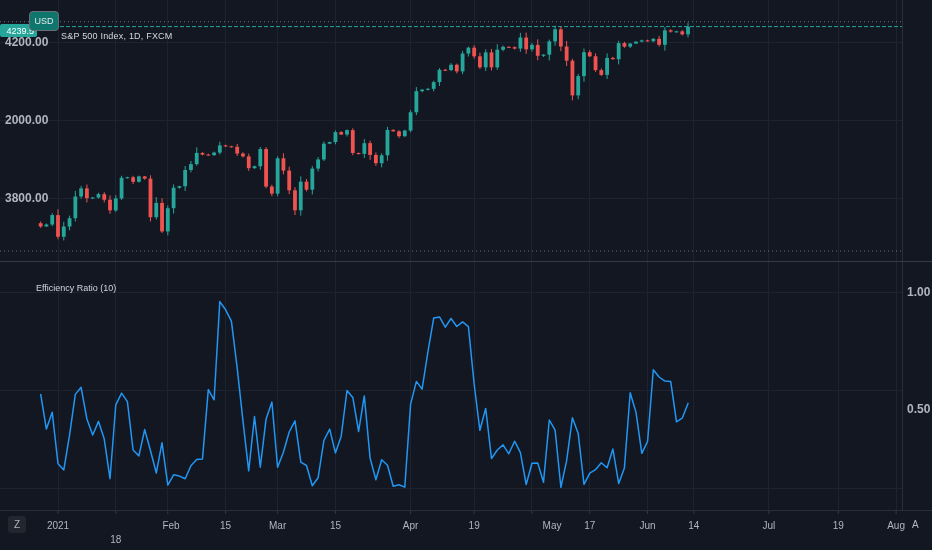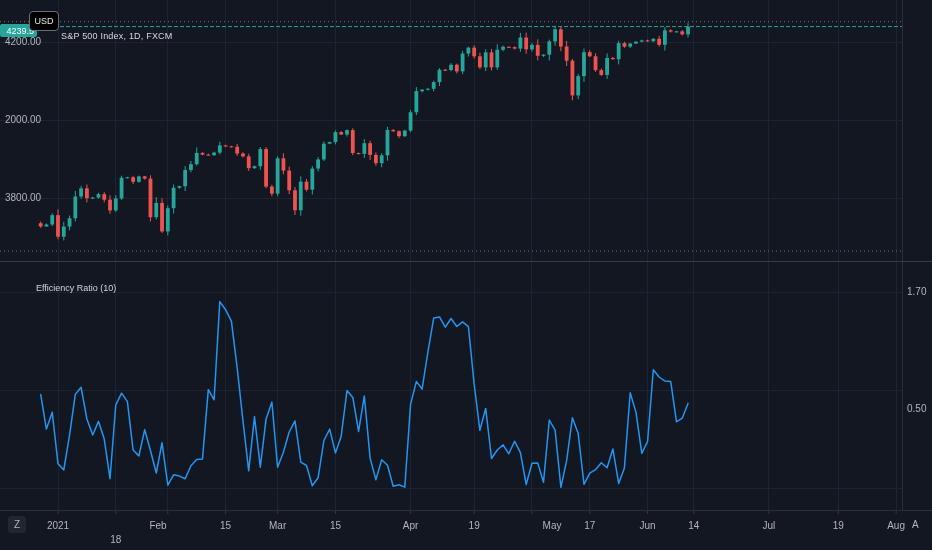--- a/index.html
+++ b/index.html
@@ -1,23 +1,23 @@
 <!DOCTYPE html>
 <html><head>
 <meta charset="utf-8">
 <style>
   html,body{margin:0;padding:0;background:#0c0e15;}
   #app{position:relative;width:932px;height:550px;background:#131722;overflow:hidden;
        font-family:"Liberation Sans", sans-serif; color:#b2b5be;}
   #plot{position:absolute;left:0;top:0;}
-  .axis-label{position:absolute;font-size:10px;color:#b2b5be;line-height:12px;white-space:nowrap;}
+  .axis-label{position:absolute;font-size:12px;color:#b2b5be;line-height:12px;white-space:nowrap;font-weight:bold;}
   .time-label{position:absolute;top:520px;font-size:10px;color:#b2b5be;transform:translateX(-50%);white-space:nowrap;}
   #symbol-title{position:absolute;left:61px;top:31px;font-size:9px;color:#d6d8dc;letter-spacing:.2px;white-space:nowrap;}
   #usd-btn{position:absolute;left:29px;top:11px;width:28px;height:18px;border:1px solid #6a6d78;border-radius:4px;
-           background:#000000;color:#e6e8ec;font-size:9px;display:flex;align-items:center;justify-content:center;z-index:6;cursor:pointer;}
+           background:#0f766e;color:#e6e8ec;font-size:9px;display:flex;align-items:center;justify-content:center;z-index:6;cursor:pointer;}
   #price-flag{position:absolute;left:0;top:24px;width:37px;height:13px;background:#26a69a;border-radius:2px;color:#ffffff;
               font-size:9px;display:flex;align-items:center;justify-content:flex-end;padding-right:3px;box-sizing:border-box;z-index:5;}
   #ind-label{position:absolute;left:36px;top:283px;font-size:9px;color:#d1d4dc;white-space:nowrap;cursor:pointer;}
   #pane-sep{position:absolute;left:0;top:261px;width:932px;height:1px;background:#363a45;cursor:row-resize;z-index:4;}
   #axis-v{position:absolute;left:902px;top:0;width:1px;height:510px;background:#2a2e39;}
   #axis-h{position:absolute;left:0;top:510px;width:932px;height:1px;background:#2a2e39;}
   #z-btn{position:absolute;left:8px;top:516px;width:18px;height:17px;background:#22262f;border-radius:3px;color:#b2b5be;
          font-size:10px;display:flex;align-items:center;justify-content:center;cursor:pointer;}
   #a-btn{position:absolute;left:912px;top:519px;font-size:10px;color:#b2b5be;cursor:pointer;}
 </style>
@@ -298,28 +298,28 @@
   <div id="usd-btn">USD</div>
   <div id="price-flag">4239.5</div>
   <div id="ind-label">Efficiency Ratio (10)</div>
 
   <div id="price-labels">
       <div class="axis-label" style="left: 5px; top: 36px;">4200.00</div>
       <div class="axis-label" style="left: 5px; top: 114px;">2000.00</div>
       <div class="axis-label" style="left: 5px; top: 192px;">3800.00</div>
     </div>
   <div id="er-labels">
-      <div class="axis-label" style="left: 907px; top: 286px;">1.70</div>
+      <div class="axis-label" style="left: 907px; top: 286px;">1.00</div>
       <div class="axis-label" style="left: 907px; top: 384px; margin-top: 19px;">0.50</div>
       <div class="axis-label" style="left: 907px; top: 482px; padding-left: 36px;">0.00</div>
     </div>
   <div id="time-labels">
       <div class="time-label" style="left: 58px;">2021</div>
       <div class="time-label" style="left: 115.8px; margin-top: 14px;">18</div>
-      <div class="time-label" style="left: 158px; text-align: right;">Feb</div>
+      <div class="time-label" style="left: 171px; text-align: right;">Feb</div>
       <div class="time-label" style="left: 225.62px;">15</div>
       <div class="time-label" style="left: 277.64px;">Mar</div>
       <div class="time-label" style="left: 335.44px;">15</div>
       <div class="time-label" style="left: 410.58px;">Apr</div>
       <div class="time-label" style="left: 474.16px;">19</div>
       <div class="time-label" style="left: 552px;">May</div>
       <div class="time-label" style="left: 589.76px;">17</div>
       <div class="time-label" style="left: 647.56px;">Jun</div>
       <div class="time-label" style="left: 693.8px;">14</div>
       <div class="time-label" style="left: 768.94px;">Jul</div>

